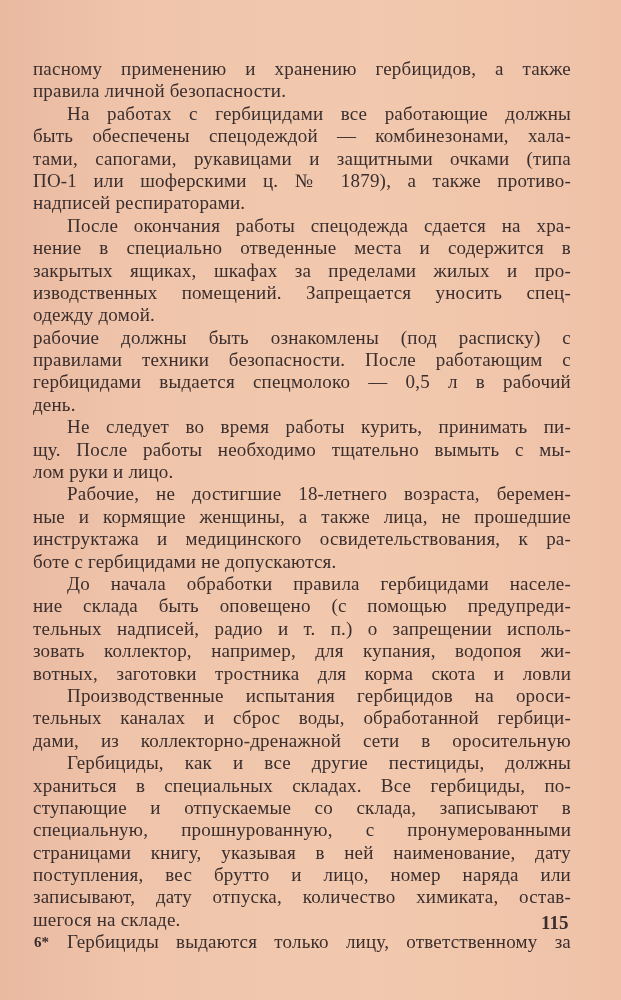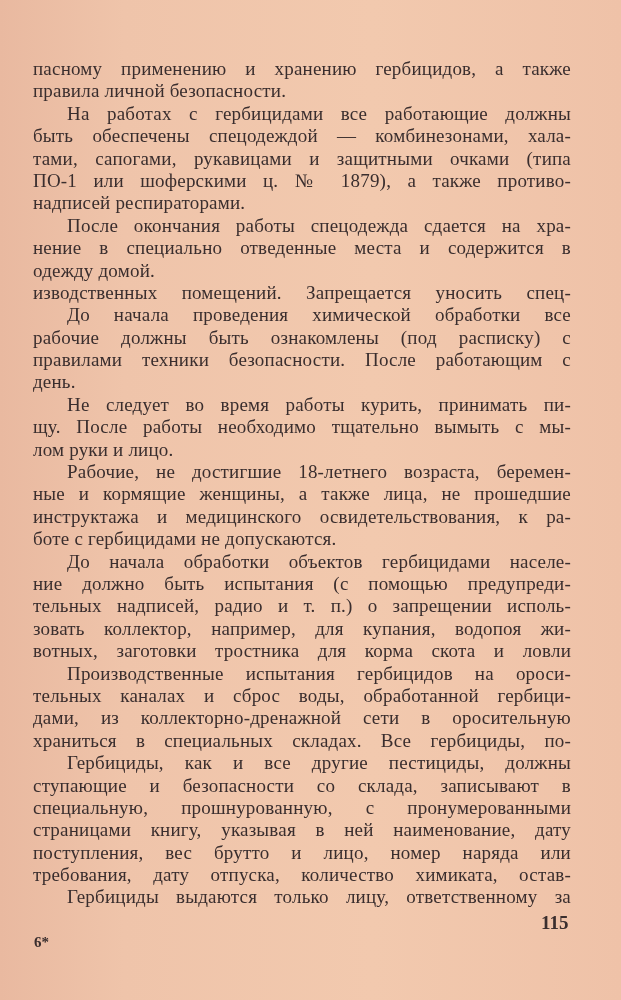--- a/index.html
+++ b/index.html
@@ -29,45 +29,47 @@
   <div class="text" id="text-block">
       <div class="line">пасному применению и хранению гербицидов, а также</div>
       <div class="line last">правила личной безопасности.</div>
       <div class="line indent">На работах с гербицидами все работающие должны</div>
       <div class="line">быть обеспечены спецодеждой — комбинезонами, хала-</div>
       <div class="line">тами, сапогами, рукавицами и защитными очками (типа</div>
       <div class="line">ПО-1 или шоферскими ц. № 1879), а также противо-</div>
       <div class="line last">надписей респираторами.</div>
       <div class="line indent">После окончания работы спецодежда сдается на хра-</div>
       <div class="line">нение в специально отведенные места и содержится в</div>
+      <div class="line">закрытых ящиках, шкафах за пределами жилых и про-</div>
+      <div class="line">изводственных помещений. Запрещается уносить спец-</div>
       <div class="line last">одежду домой.</div>
-      <div class="line">изводственных помещений. Запрещается уносить спец-</div>
-      <div class="line indent">До начала проведения химической обработки все</div>
       <div class="line">рабочие должны быть ознакомлены (под расписку) с</div>
       <div class="line">правилами техники безопасности. После работающим с</div>
+      <div class="line">гербицидами выдается спецмолоко — 0,5 л в рабочий</div>
       <div class="line last">день.</div>
       <div class="line indent">Не следует во время работы курить, принимать пи-</div>
       <div class="line">щу. После работы необходимо тщательно вымыть с мы-</div>
       <div class="line last">лом руки и лицо.</div>
       <div class="line indent">Рабочие, не достигшие 18-летнего возраста, беремен-</div>
       <div class="line">ные и кормящие женщины, а также лица, не прошедшие</div>
       <div class="line">инструктажа и медицинского освидетельствования, к ра-</div>
       <div class="line last">боте с гербицидами не допускаются.</div>
-      <div class="line indent">До начала обработки объектов гербицидами населе-</div>
-      <div class="line">ние должно быть испытания (с помощью предупреди-</div>
+      <div class="line indent">До начала обработки правила гербицидами населе-</div>
+      <div class="line">ние склада быть оповещено (с помощью предупреди-</div>
       <div class="line">тельных надписей, радио и т. п.) о запрещении исполь-</div>
       <div class="line">зовать коллектор, например, для купания, водопоя жи-</div>
       <div class="line">вотных, заготовки тростника для корма скота и ловли</div>
       <div class="line indent">Производственные испытания гербицидов на ороси-</div>
       <div class="line">тельных каналах и сброс воды, обработанной гербици-</div>
       <div class="line">дами, из коллекторно-дренажной сети в оросительную</div>
+      <div class="line indent">Гербициды, как и все другие пестициды, должны</div>
       <div class="line">храниться в специальных складах. Все гербициды, по-</div>
-      <div class="line indent">Гербициды, как и все другие пестициды, должны</div>
-      <div class="line">ступающие и безопасности со склада, записывают в</div>
+      <div class="line">ступающие и отпускаемые со склада, записывают в</div>
       <div class="line">специальную, прошнурованную, с пронумерованными</div>
       <div class="line">страницами книгу, указывая в ней наименование, дату</div>
       <div class="line">поступления, вес брутто и лицо, номер наряда или</div>
-      <div class="line">требования, дату отпуска, количество химиката, остав-</div>
+      <div class="line">записывают, дату отпуска, количество химиката, остав-</div>
+      <div class="line last">шегося на складе.</div>
       <div class="line indent">Гербициды выдаются только лицу, ответственному за</div>
     </div>
   <div class="footer-sig">6*</div>
   <div class="page-num">115</div>
 </div>
 
 </body></html>

